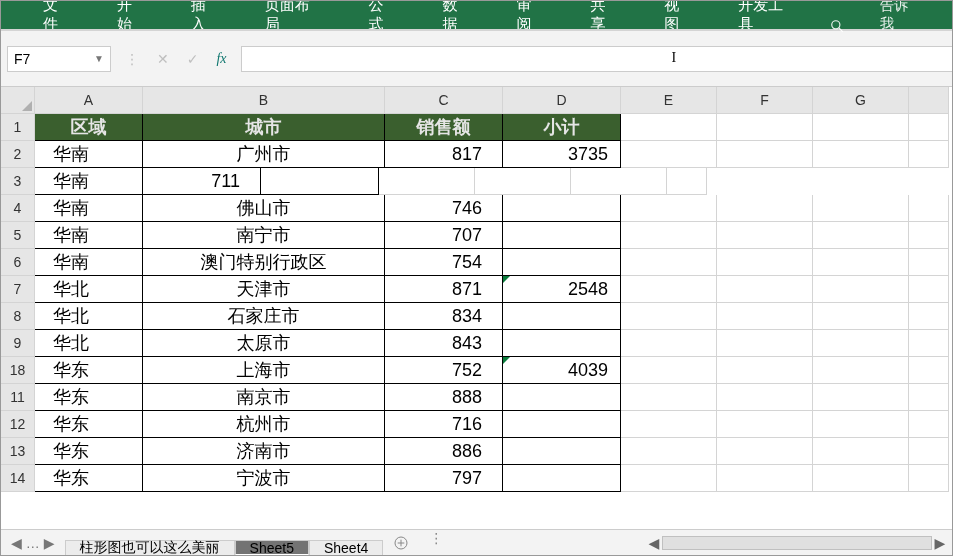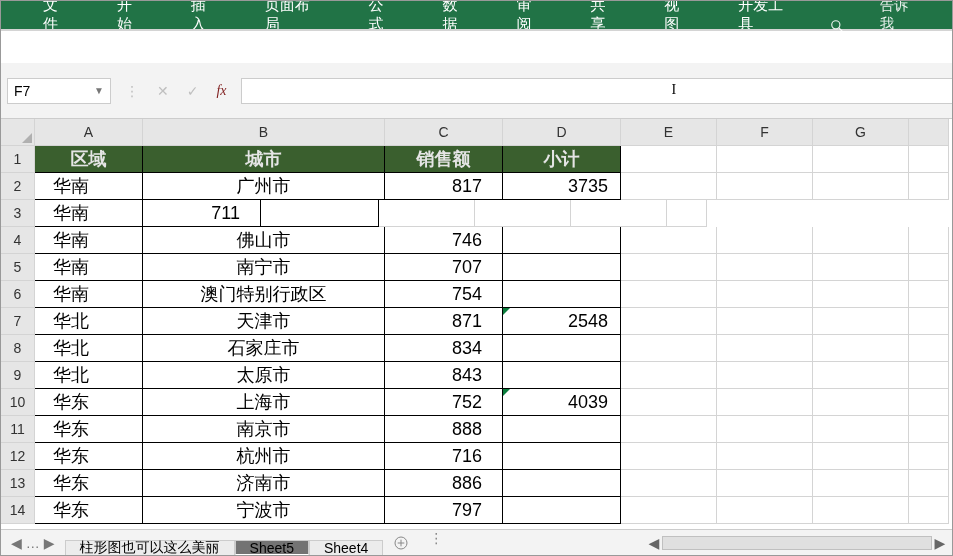--- a/index.html
+++ b/index.html
@@ -35,37 +35,36 @@
 
 .sep { height: 2px; background: #d4d4d4; }
 
 
 .fxrow {
   height: 56px;
   background: #f3f3f3;
   display: flex; align-items: center;
   border-bottom: 1px solid #ccc;
   padding: 6px 0 6px 6px;
-  margin-top: 32px;
 }
 .namebox {
   width: 104px; height: 26px;
   background: #fff;
   border: 1px solid #ccc;
   display: flex; align-items: center; justify-content: space-between;
   padding: 0 6px;
   font-size: 14px;
 }
 .namebox .caret { color: #777; font-size: 10px; }
 .fxbtns {
   display: flex; align-items: center; gap: 18px;
   padding: 0 14px;
   color: #bfbfbf;
 }
-.fxbtns .fx { font-style: italic; font-family: "Times New Roman", serif; color:#7f1d1d; }
+.fxbtns .fx { font-style: italic; font-family: "Times New Roman", serif; color:#0f766e; }
 .formula-input {
   flex: 1; height: 26px;
   background: #fff;
   border: 1px solid #ccc;
   border-right: none;
   padding: 0 8px;
   position: relative;
 }
 .caret-cursor {
   position: absolute; left: 430px; top: 3px;
@@ -283,21 +282,21 @@
           <div class="cell colA bordered region">华北</div>
           <div class="cell colB bordered">太原市</div>
           <div class="cell colC bordered num bordered">843</div>
           <div class="cell colD bordered subcell num"></div>
           <div class="cell colE"></div>
           <div class="cell colF"></div>
           <div class="cell colG"></div>
           <div class="cell colH"></div>
         </div>
         <div class="row">
-          <div class="rh">10</div>
+          <div class="rh">18</div>
           <div class="cell colA bordered region">华东</div>
           <div class="cell colB bordered">上海市</div>
           <div class="cell colC bordered num bordered">752</div>
           <div class="cell colD bordered subcell num greenmark">4039</div>
           <div class="cell colE"></div>
           <div class="cell colF"></div>
           <div class="cell colG"></div>
           <div class="cell colH"></div>
         </div>
         <div class="row">

